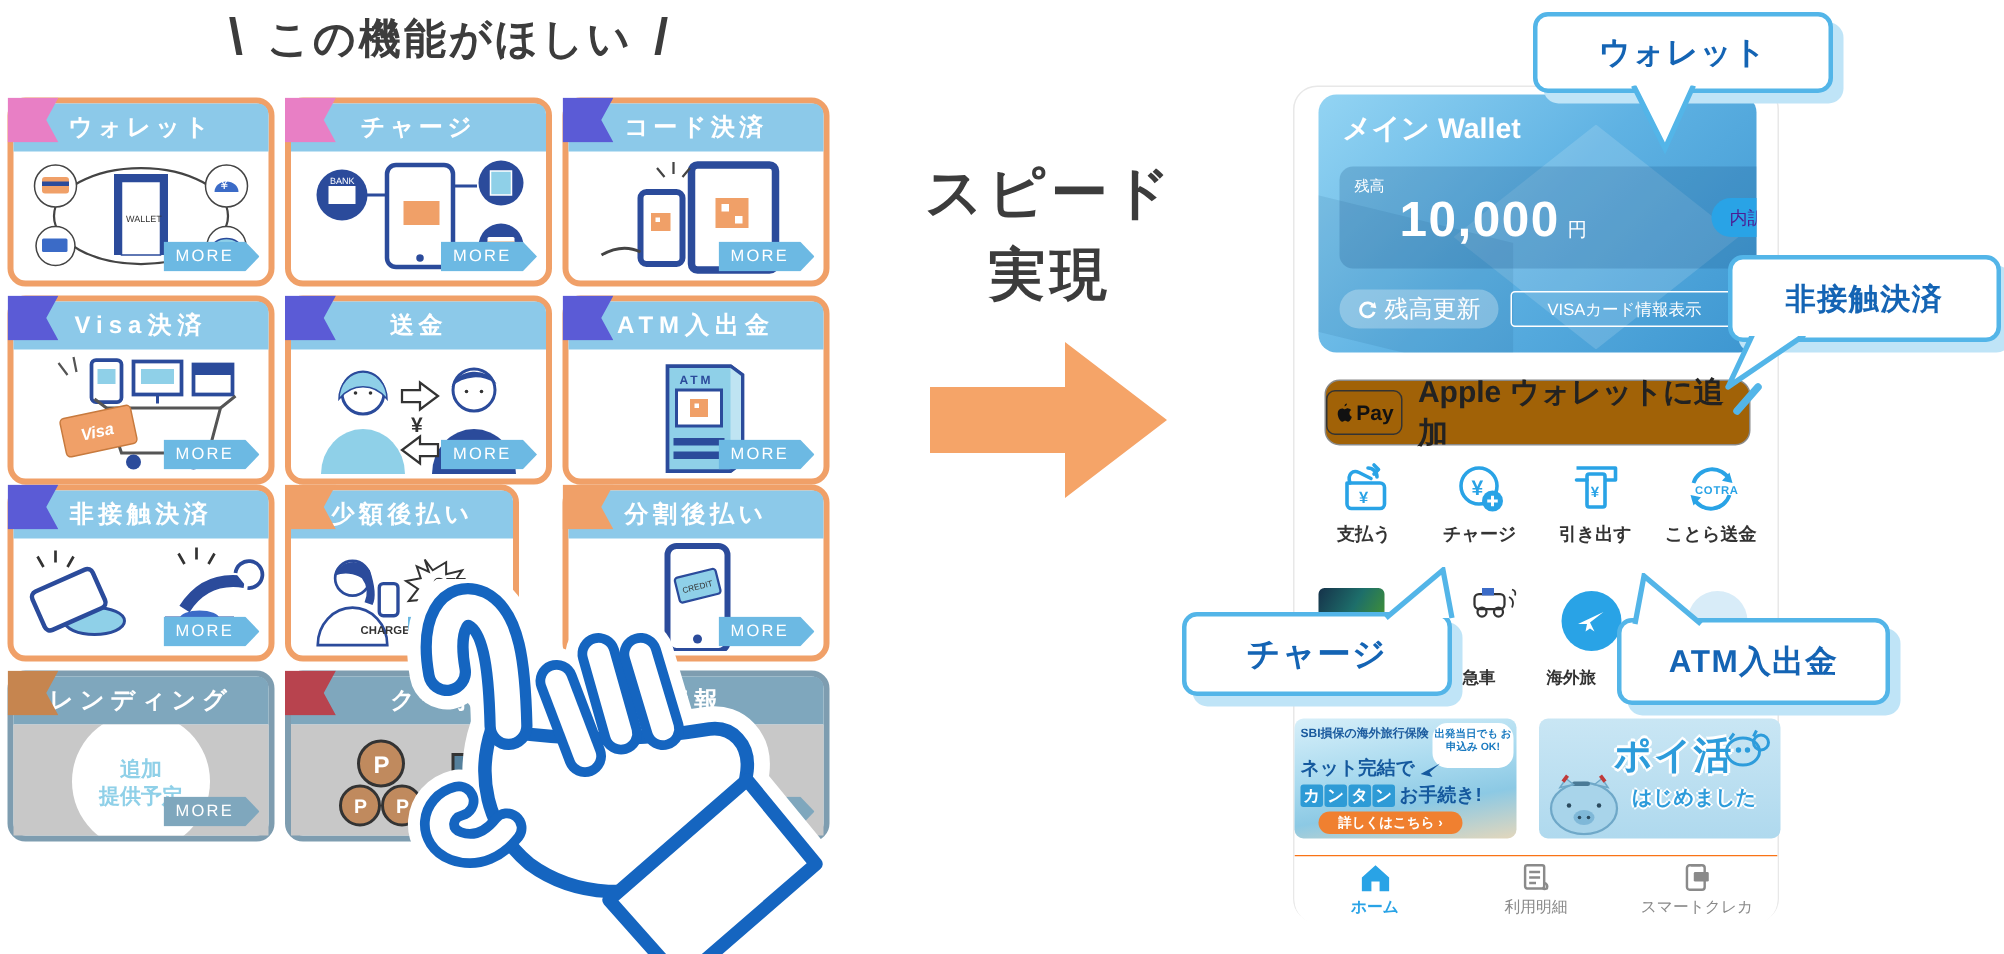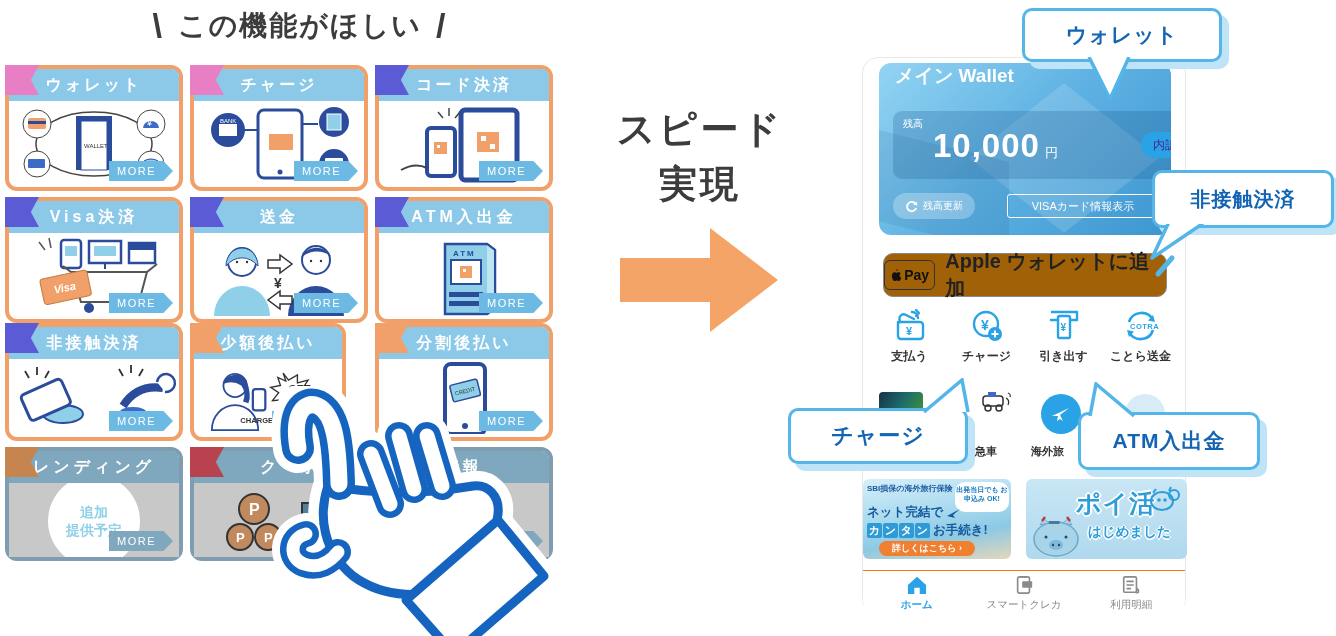--- a/index.html
+++ b/index.html
@@ -31,29 +31,29 @@
   font-size:38px;font-weight:bold;letter-spacing:3px;line-height:1.45;}
 
 .phone{position:absolute;left:862px;top:57px;width:324px;height:558px;background:#fff;border:1px solid #e8e8e8;
   border-radius:16px;z-index:5;}
 .wcard{position:absolute;left:16px;top:5px;width:292px;height:172px;border-radius:12px;overflow:hidden;
   background:linear-gradient(135deg,#93D4F3 0%,#5FB2E3 48%,#3D96D0 100%);}
 .wcard .deco1{position:absolute;left:90px;top:20px;width:190px;height:150px;background:rgba(255,255,255,.14);
   clip-path:polygon(50% 0,100% 50%,50% 100%,0 50%);}
 .wcard .deco2{position:absolute;left:-30px;top:60px;width:160px;height:130px;background:rgba(13,71,122,.10);
   clip-path:polygon(0 0,100% 30%,100% 100%,0 70%);}
-.wtitle{position:absolute;left:16px;top:0;color:#fff;font-size:19px;font-weight:bold;}
+.wtitle{position:absolute;left:16px;top:10px;color:#fff;font-size:19px;font-weight:bold;}
 .balbox{position:absolute;left:14px;top:48px;width:304px;height:68px;background:rgba(16,78,130,.22);border-radius:9px;}
 .ballabel{position:absolute;left:10px;top:6px;color:#fff;font-size:10px;}
 .balval{position:absolute;left:40px;top:16px;color:#fff;font-size:33px;font-weight:bold;letter-spacing:1px;}
 .balunit{font-size:13px;font-weight:normal;margin-left:5px;}
 .pill-uchiwake{position:absolute;right:8px;top:21px;width:48px;height:26px;background:#29A3E6;border-radius:13px;
   color:#4c1d95;font-size:12px;display:flex;align-items:center;justify-content:center;}
 .refresh{position:absolute;left:14px;top:130px;height:26px;padding:0 12px;background:rgba(255,255,255,.28);
-  border-radius:13px;color:#fff;font-size:10px;display:flex;align-items:center;gap:5px;}
+  border-radius:13px;color:#fff;font-size:16px;display:flex;align-items:center;gap:5px;}
 .visabtn{position:absolute;right:12px;top:131px;width:152px;height:24px;border:1.5px solid #fff;border-radius:3px;
   color:#fff;font-size:11px;display:flex;align-items:center;justify-content:center;}
 .applepay{position:absolute;left:20px;top:195px;width:284px;height:44px;border:1.5px solid #8a8a8a;border-radius:10px;
   display:flex;align-items:center;justify-content:center;gap:10px;background:#a16207;}
 .paybadge{width:52px;height:30px;border:1.5px solid #333;border-radius:6px;display:flex;align-items:center;
   justify-content:center;gap:2px;font-size:14px;font-weight:bold;color:#111;}
 .aplabel{font-size:20px;font-weight:bold;color:#222;}
 .qrow{position:absolute;left:8px;top:250px;width:308px;height:66px;display:flex;}
 .qitem{flex:1;display:flex;flex-direction:column;align-items:center;gap:4px;}
 .qlabel{font-size:12px;font-weight:bold;color:#333;white-space:nowrap;}
@@ -469,33 +469,33 @@
 
     <div class="nav">
       <div class="ni active">
         <svg width="22" height="20" viewBox="0 0 24 22">
           <path d="M2 11 L12 2 L22 11 V21 H15 V14 H9 V21 H2 Z" fill="#29A3E6"></path>
         </svg>
         <span>ホーム</span>
       </div>
       <div class="ni">
         <svg width="22" height="20" viewBox="0 0 24 22" fill="none" stroke="#8a8a8a" stroke-width="1.8">
+          <rect x="4" y="2" width="14" height="17" rx="1.5"></rect>
+          <path d="M7 7 h8 M7 11 h8 M7 15 h5"></path>
+            <path d="M18 15 q3 1 2 4 q-2 1 -3 0"></path>
+        </svg>
+        <span>利用明細</span>
+      </div>
+      <div class="ni">
+        <svg width="22" height="20" viewBox="0 0 24 22" fill="none" stroke="#8a8a8a" stroke-width="1.8">
           <rect x="5" y="2" width="13" height="18" rx="2"></rect>
           <rect x="10" y="7" width="11" height="7" rx="1" fill="#8a8a8a" stroke="none"></rect>
             <path d="M8 2 h7"></path>
         </svg>
         <span>スマートクレカ</span>
-      </div>
-      <div class="ni">
-        <svg width="22" height="20" viewBox="0 0 24 22" fill="none" stroke="#8a8a8a" stroke-width="1.8">
-          <rect x="4" y="2" width="14" height="17" rx="1.5"></rect>
-          <path d="M7 7 h8 M7 11 h8 M7 15 h5"></path>
-            <path d="M18 15 q3 1 2 4 q-2 1 -3 0"></path>
-        </svg>
-        <span>利用明細</span>
       </div>
     </div>
   </div>
 
   <div class="callout" style="left:1022px;top:8px;width:200px;height:54px;font-size:21px;">ウォレット</div>
   <svg class="tail" style="left:1086px;top:57px;" width="46" height="48" viewBox="0 0 46 48">
     <polygon points="3,0 43,0 24,42" fill="#fff"></polygon>
     <path d="M3 0 L24 42 L43 0" fill="none" stroke="#53B5E8" stroke-width="3.5"></path>
   </svg>
 

